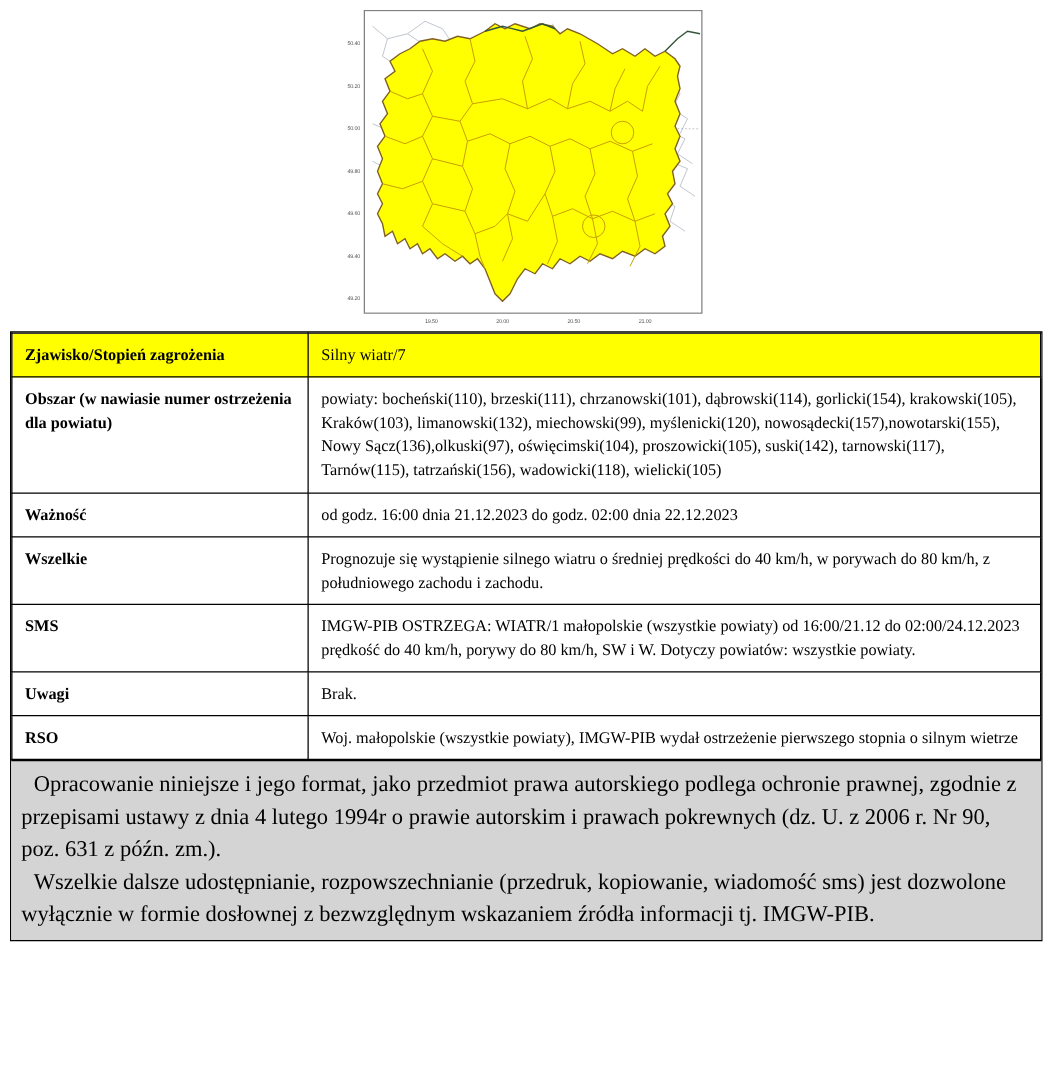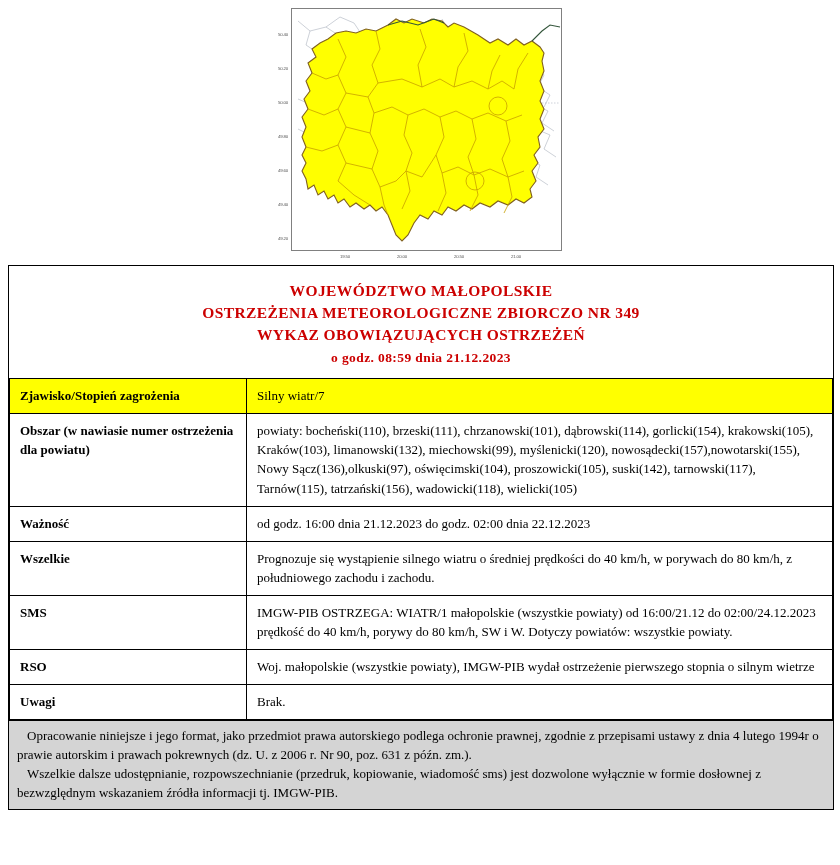--- a/index.html
+++ b/index.html
@@ -105,21 +105,21 @@
   td.val { width: auto; }
   tr.hi td {
     background: #ffff00;
   }
   tr.hi td.lbl { font-weight: bold; }
 
   
   .footer {
     background: #d4d4d4;
     border-top: 1px solid #000000;
-    font-size: 13px;
+    font-size: 18px;
     line-height: 1.44;
     padding: 6px 8px 7px 8px;
   }
   .footer p {
     margin: 0;
     text-indent: 10px;
   }
 </style>
 </head>
 <body>
@@ -214,26 +214,20 @@
       <g fill="none" stroke="#33553a" stroke-width="1.1">
         <path d="M96,16 L110,12 L126,16 L142,10 L152,14"></path>
         <path d="M240,32 L250,22 L258,16 L268,18"></path>
       </g>
     </svg>
   </div>
 </div>
 
 <div class="doc">
 
-  <div class="title-block">
-    <div class="title-line">WOJEWÓDZTWO MAŁOPOLSKIE</div>
-    <div class="title-line">OSTRZEŻENIA METEOROLOGICZNE  ZBIORCZO  NR 349</div>
-    <div class="title-line">WYKAZ  OBOWIĄZUJĄCYCH OSTRZEŻEŃ</div>
-    <div class="title-line sub">o godz. 08:59 dnia 21.12.2023</div>
-  </div>
 
   <table class="warn">
     <tbody>
       <tr class="hi">
         <td class="lbl">Zjawisko/Stopień zagrożenia</td>
         <td class="val">Silny wiatr/7</td>
       </tr>
       <tr>
         <td class="lbl">Obszar (w nawiasie numer ostrzeżenia dla powiatu)</td>
         <td class="val">powiaty: bocheński(110), brzeski(111), chrzanowski(101), dąbrowski(114), gorlicki(154), krakowski(105), Kraków(103), limanowski(132), miechowski(99), myślenicki(120), nowosądecki(157),nowotarski(155), Nowy Sącz(136),olkuski(97), oświęcimski(104), proszowicki(105), suski(142), tarnowski(117), Tarnów(115), tatrzański(156), wadowicki(118), wielicki(105)</td>
@@ -244,26 +238,26 @@
       </tr>
       <tr>
         <td class="lbl">Wszelkie</td>
         <td class="val">Prognozuje się wystąpienie silnego wiatru o średniej  prędkości  do 40 km/h, w porywach do 80 km/h, z południowego zachodu i zachodu.</td>
       </tr>
       <tr>
         <td class="lbl">SMS</td>
         <td class="val">IMGW-PIB OSTRZEGA: WIATR/1 małopolskie (wszystkie powiaty) od 16:00/21.12 do 02:00/24.12.2023 prędkość   do 40 km/h, porywy do 80 km/h, SW i W. Dotyczy powiatów: wszystkie powiaty.</td>
       </tr>
       <tr>
+        <td class="lbl">Uwagi</td>
+        <td class="val">Brak.</td>
+      </tr>
+      <tr>
         <td class="lbl">RSO</td>
         <td class="val">Woj. małopolskie (wszystkie powiaty), IMGW-PIB wydał ostrzeżenie pierwszego stopnia o silnym wietrze</td>
-      </tr>
-      <tr>
-        <td class="lbl">Uwagi</td>
-        <td class="val">Brak.</td>
       </tr>
     </tbody>
   </table>
 
   <div class="footer">
     <p>Opracowanie niniejsze i jego format, jako przedmiot prawa autorskiego podlega ochronie prawnej, zgodnie z przepisami ustawy z dnia 4 lutego 1994r o prawie autorskim i prawach pokrewnych (dz. U. z 2006 r. Nr 90, poz. 631 z późn.  zm.).</p>
     <p>Wszelkie dalsze udostępnianie, rozpowszechnianie (przedruk, kopiowanie, wiadomość   sms) jest dozwolone wyłącznie w formie dosłownej z bezwzględnym wskazaniem źródła  informacji tj. IMGW-PIB.</p>
   </div>
 
 </div>

